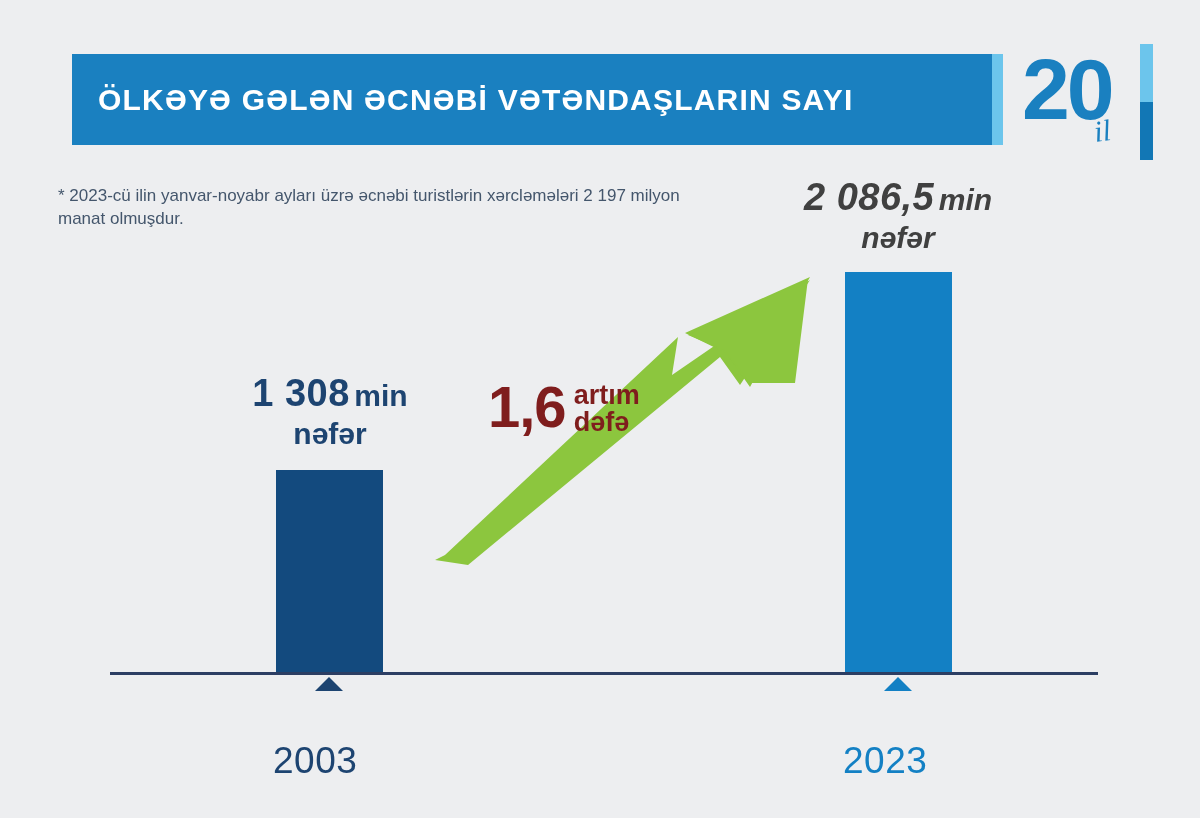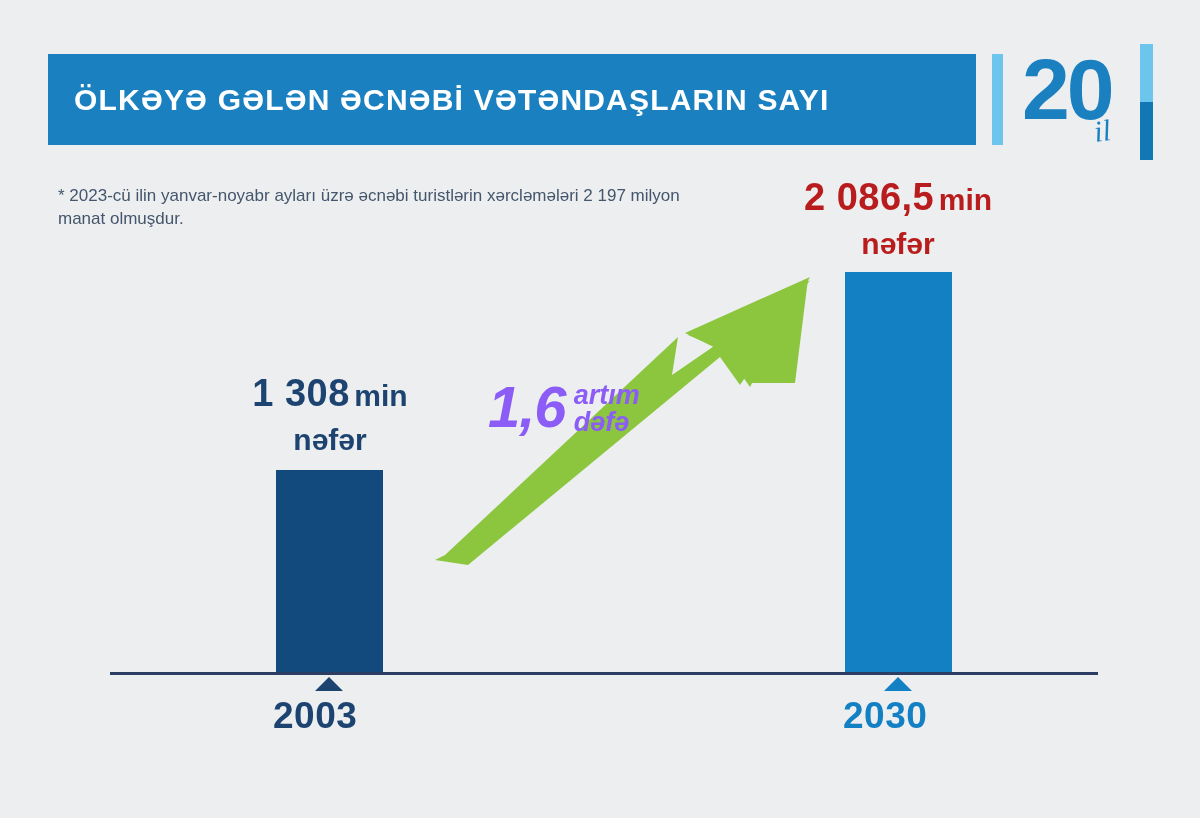--- a/index.html
+++ b/index.html
@@ -6,21 +6,21 @@
   html,body { width:1200px; height:818px; }
   body {
     background:#edeef0;
     font-family:"Liberation Sans", sans-serif;
     position:relative;
     overflow:hidden;
   }
 
   
   #header-bar {
-    position:absolute; left:48px; top:54px; width:928px; height:91px;
+    position:absolute; left:72px; top:54px; width:928px; height:91px;
     background:#1a80c0;
   }
   #header-title {
     position:absolute; left:26px; top:50%;
     transform:translateY(-50%);
     color:#ffffff;
     font-size:30px;
     font-weight:bold;
     letter-spacing:1.2px;
     white-space:nowrap;
@@ -90,44 +90,44 @@
     left:315px; top:677px;
     border-bottom:14px solid #1d4471;
   }
   #tick-2023 {
     left:884px; top:677px;
     border-bottom:14px solid #1380c4;
   }
 
   .year-label {
     position:absolute;
-    font-size:37px; font-weight:bold;
+    font-size:37px; font-weight:normal;
     letter-spacing:0.5px;
+    margin-top:45px;
   }
   #year-2003 { left:273px; top:695px; color:#1d4471; }
   #year-2023 { left:843px; top:695px; color:#1380c4; }
 
   
   .value-label { position:absolute; text-align:center; }
   .value-main { font-size:38px; font-weight:bold; letter-spacing:0.5px; }
   .value-unit { font-size:30px; font-weight:bold; }
-  .value-sub  { font-size:30px; font-weight:bold; display:block; margin-top:8px; }
+  .value-sub  { font-size:30px; font-weight:bold; display:block; margin-top:2px; }
 
   #value-2003 { left:190px; top:372px; width:280px; color:#1d4471; }
-  #value-2023 { left:748px; top:176px; width:300px; color:#b91c1c; }
+  #value-2023 { left:748px; top:176px; width:300px; color:#404040;font-style:italic; }
 
   
   #growth-arrow {
     position:absolute; left:420px; top:265px; width:400px; height:300px;
   }
   #growth-text {
     position:absolute; left:488px; top:378px; width:230px;
-    color:#8b5cf6;
+    color:#7f1d1d;
     line-height:1.0;
-    font-style:italic;
   }
   #growth-factor {
     font-size:58px; font-weight:bold;
     letter-spacing:-1px;
     float:left;
     margin-right:8px;
   }
   #growth-words {
     font-size:27px; font-weight:bold;
     padding-top:4px;
@@ -181,15 +181,15 @@
 
   <div id="bar-2003" class="bar"></div>
   <div id="bar-2023" class="bar"></div>
 
   <div id="axis-line"></div>
 
   <div id="tick-2003" class="tick-marker"></div>
   <div id="tick-2023" class="tick-marker"></div>
 
   <div id="year-2003" class="year-label">2003</div>
-  <div id="year-2023" class="year-label">2030</div>
+  <div id="year-2023" class="year-label">2023</div>
 
 </div>
 
 </body></html>

